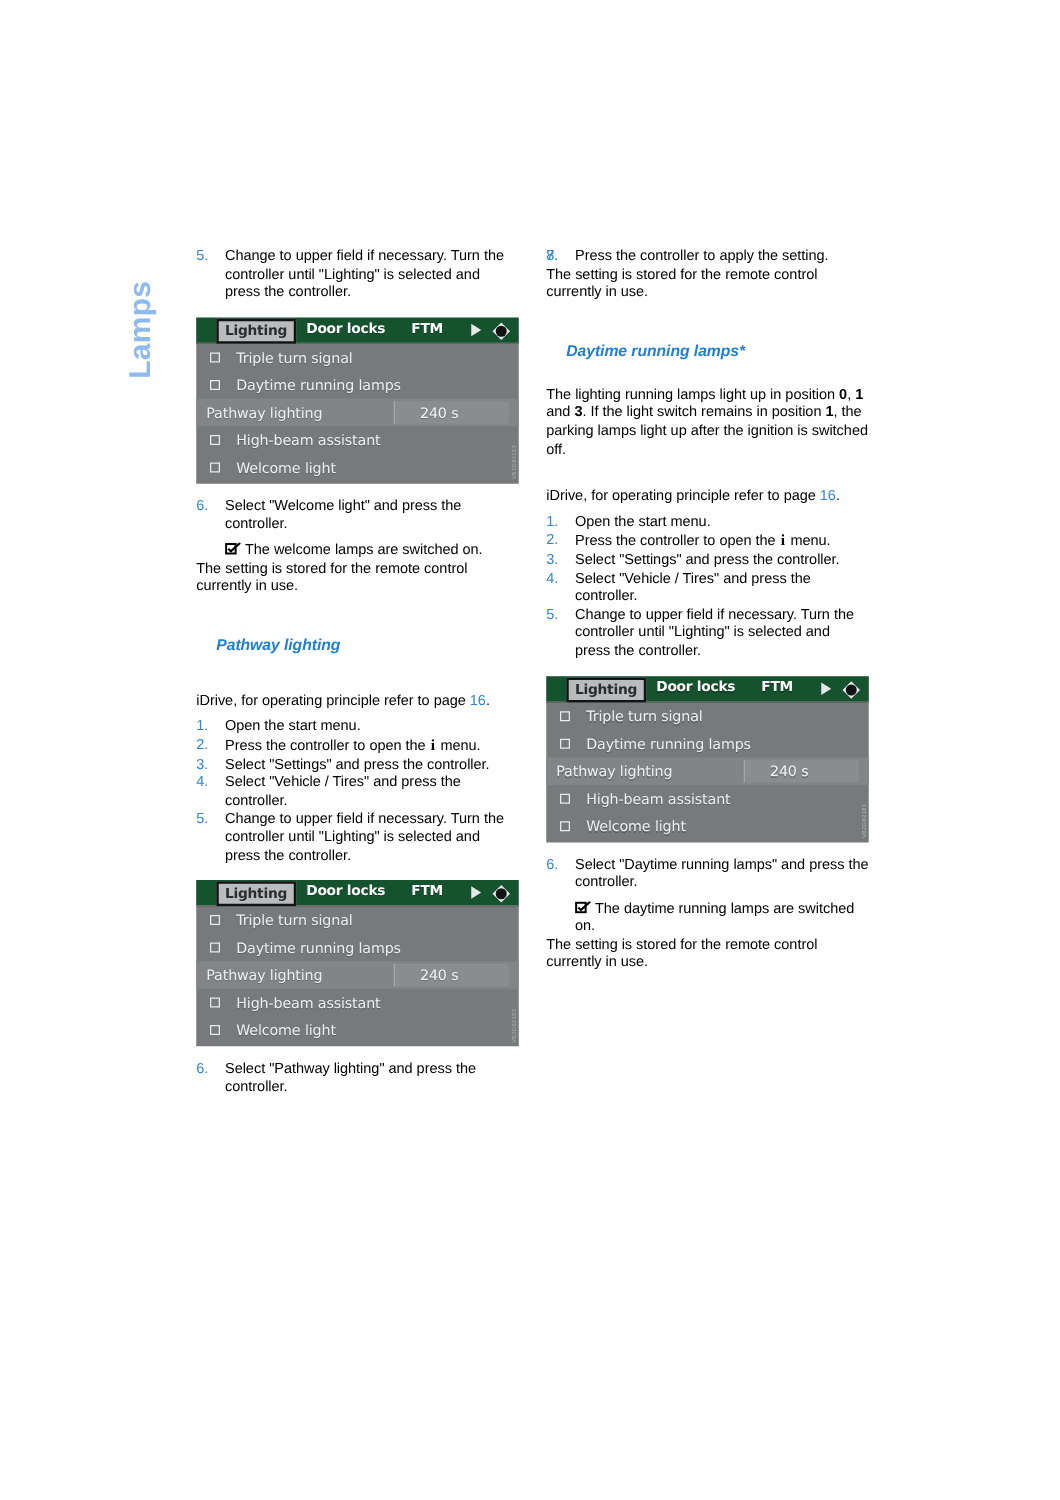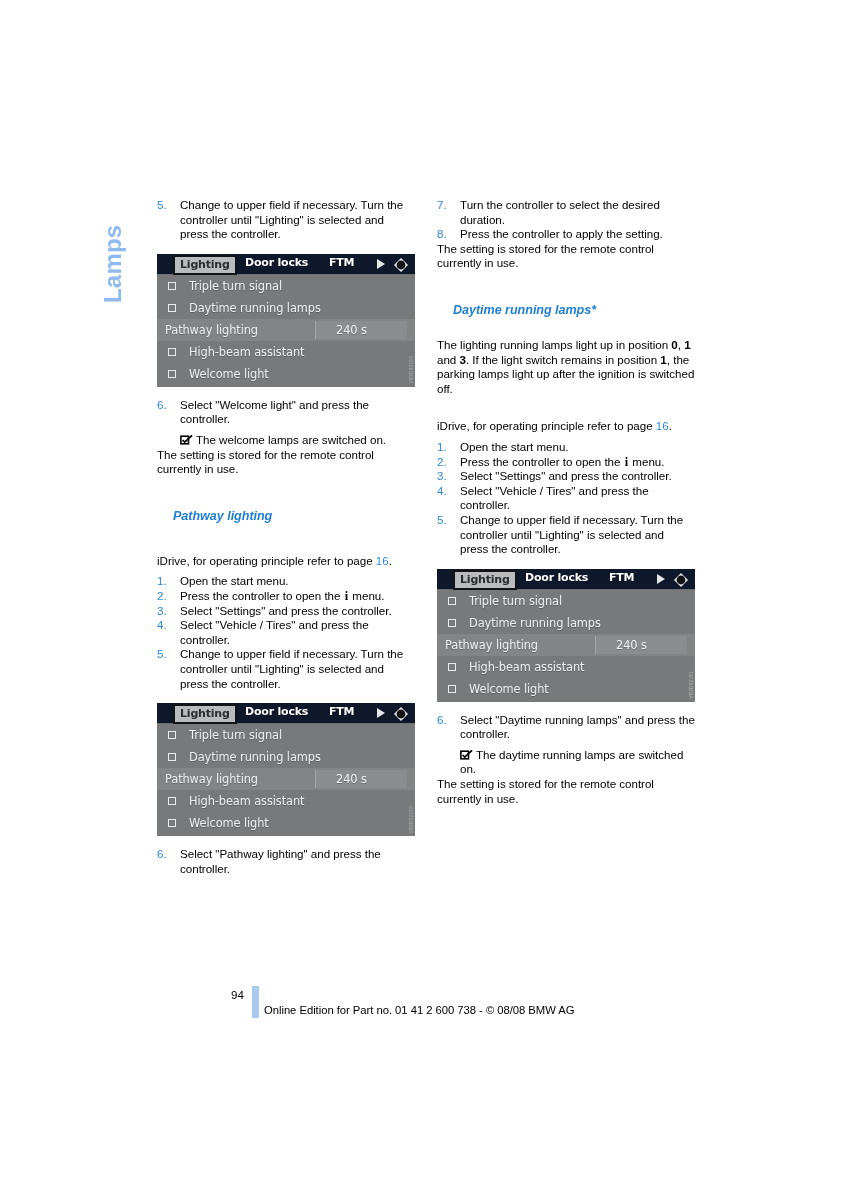--- a/index.html
+++ b/index.html
@@ -134,21 +134,21 @@
     width: 258px;
     height: 133px;
     background: #77797a;
     margin: 0;
     font-family: "DejaVu Sans", sans-serif;
     overflow: hidden;
   }
   .idrive .topbar {
     position: relative;
     height: 21px;
-    background: #0f172a;
+    background: #14532d;
     border-bottom: 1px solid #6d6f70;
   }
   .idrive .topbar .tab {
     position: absolute;
     top: 2px;
     font-size: 11px;
     color: #ffffff;
     font-weight: bold;
     letter-spacing: -0.2px;
     text-shadow: 0 1px 0 rgba(0,0,0,.25);
@@ -414,21 +414,20 @@
       </li>
     </ul>
 
   </div>
 
   <div class="col col-right">
 
     <ul class="olist">
       <li>
         <span class="num">7.</span>
-        <span>Turn the controller to select the desired duration.</span>
       </li>
       <li>
         <span class="num">8.</span>
         <span>Press the controller to apply the setting.</span>
       </li>
     </ul>
 
     <div class="para">The setting is stored for the remote control currently in use.</div>
 
     <div style="height:16px"></div>
@@ -519,19 +518,14 @@
           <rect x="0.9" y="1.2" width="7.6" height="7.6" fill="none" stroke="#000" stroke-width="1.6"></rect>
           <path d="M2.6 5.0 L4.7 7.1 L12.1 0.3" fill="none" stroke="#000" stroke-width="1.7"></path>
         </svg>
       </span><span>The daytime running lamps are switched on.</span>
     </div>
 
     <div class="para">The setting is stored for the remote control currently in use.</div>
 
   </div>
 
-  <div class="footer">
-    <div class="pagenum">94</div>
-    <div class="bluebar"></div>
-    <div class="credit">Online Edition for Part no. 01 41 2 600 738 - © 08/08 BMW AG</div>
-  </div>
 
 </div>
 
 </body></html>

